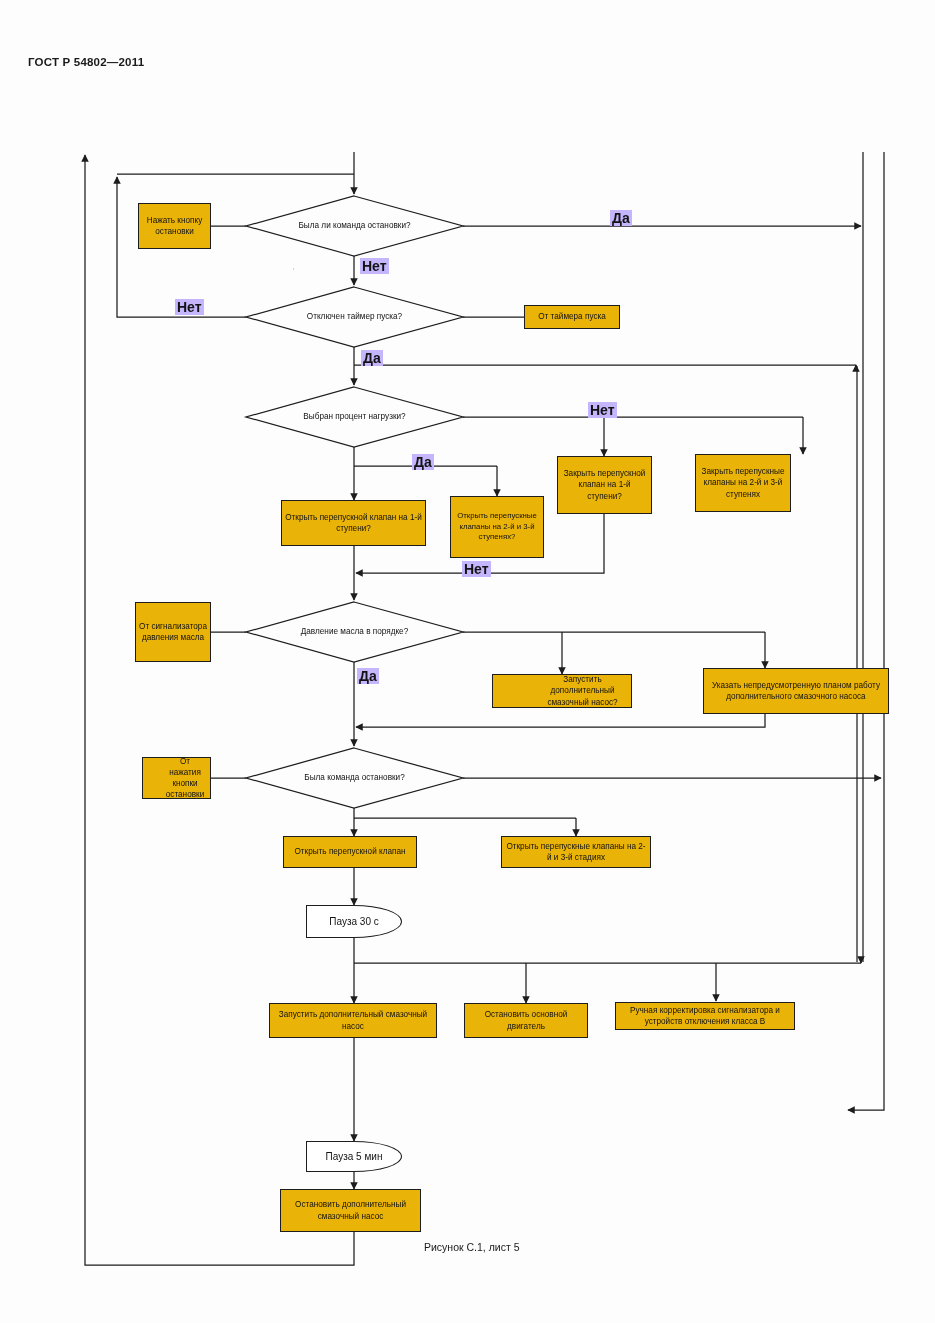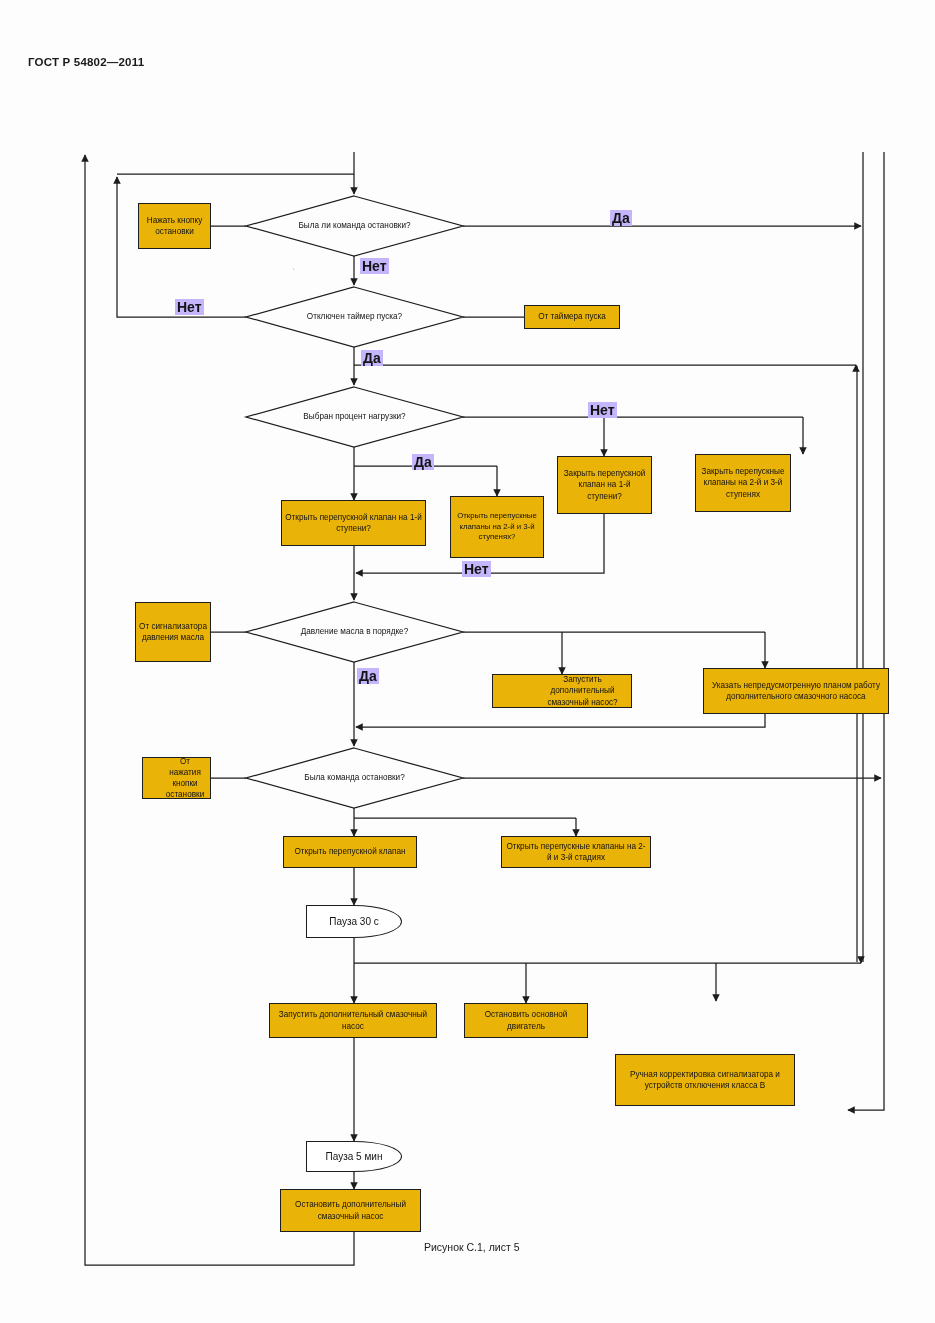--- a/index.html
+++ b/index.html
@@ -232,21 +232,21 @@
   <div class="node" style="left:142px; top:757px; width:69px; height:42px;padding-left:20px;">От нажатия кнопки остановки</div>
 
   <div class="node" style="left:283px; top:836px; width:134px; height:32px;">Открыть перепускной клапан</div>
 
   <div class="node" style="left:501px; top:836px; width:150px; height:32px;">Открыть перепускные клапаны на 2-й и 3-й стадиях</div>
 
   <div class="node" style="left:269px; top:1003px; width:168px; height:35px;">Запустить дополнительный смазочный насос</div>
 
   <div class="node" style="left:464px; top:1003px; width:124px; height:35px;">Остановить основной двигатель</div>
 
-  <div class="node" style="left:615px; top:1054px; width:180px; height:52px;">Ручная корректировка сигнализатора и устройств отключения класса В</div>
+  <div class="node" style="left:615px; top:1002px; width:180px; height:28px;">Ручная корректировка сигнализатора и устройств отключения класса В</div>
 
 
   <div class="node" style="left:280px; top:1189px; width:141px; height:43px;">Остановить дополнительный смазочный насос</div>
 
   <div class="pause" style="left:306px; top:905px; width:96px; height:33px;">Пауза 30 с</div>
 
   <div class="pause" style="left:306px; top:1141px; width:96px; height:31px;">Пауза 5 мин</div>
 
   <div class="edge-label" style="left:610px; top:210px;">Да</div>
   <div class="edge-label" style="left:360px; top:258px;">Нет</div>

